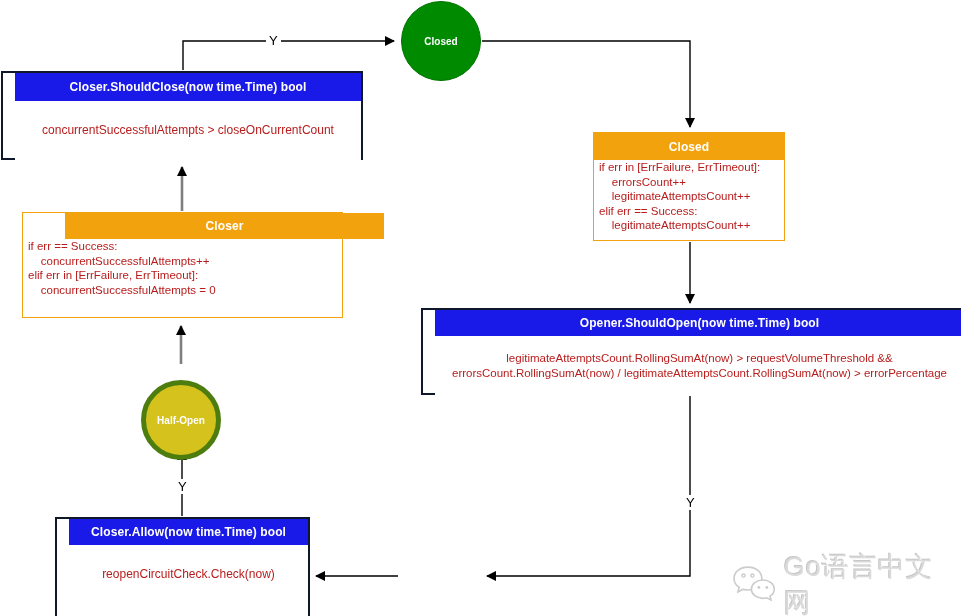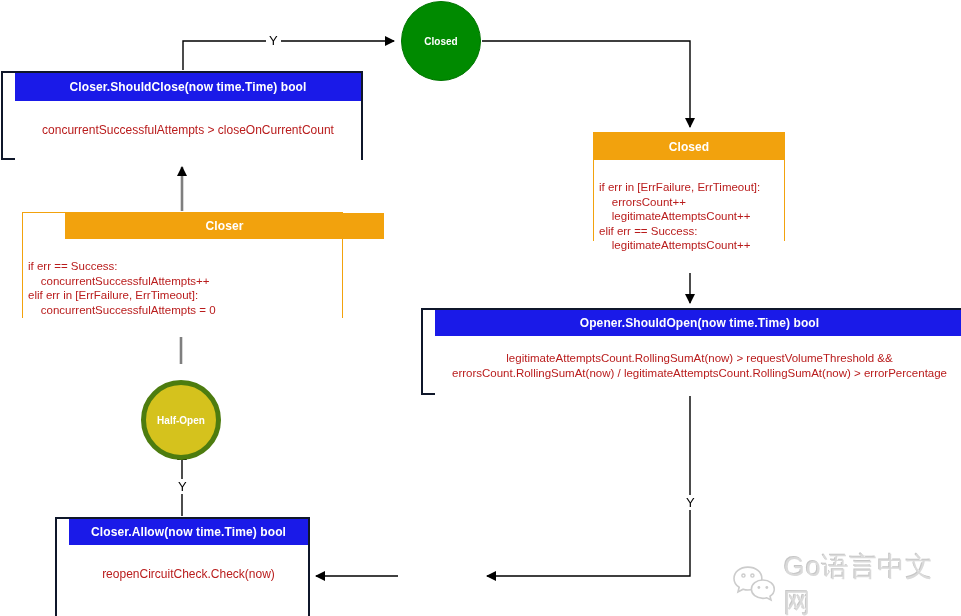--- a/index.html
+++ b/index.html
@@ -15,21 +15,21 @@
     color:#ffffff;font-size:12px;font-weight:bold;letter-spacing:.1px;
   }
   .fbox .bod{box-sizing:border-box;width:100%;background:#ffffff;color:#b91c1c;}
   .blue{border:2px solid #0f172a;padding-left:12px;}
   .blue .hdr{background:#1A1AE8;}
   .orange{border:1px solid #F2A20D;}
   .orange .hdr{background:#F2A20D;}
 
   .bod.center{display:flex;align-items:center;justify-content:center;text-align:center;
     font-size:12px;white-space:pre;line-height:15px;}
-  .bod.code{font-size:11.5px;line-height:14.5px;white-space:pre;padding:20px 5px;text-align:left;}
+  .bod.code{font-size:11.5px;line-height:14.5px;white-space:pre;padding:0 5px;text-align:left;}
 
   #box-should-close{left:1px;top:71px;width:362px;height:89px;}
   #box-should-close .hdr{height:28px;}
   #box-opener{left:593px;top:132px;width:192px;height:109px;}
   #box-opener .hdr{height:27px;}
   #box-should-open{left:421px;top:308px;width:545px;height:87px;}
   #box-should-open .hdr{height:26px;}
   #box-should-open .bod{font-size:11.5px;}
   #box-closer{left:22px;top:212px;width:321px;height:106px;}
   #box-closer .hdr{height:26px;margin-left:42px;}

